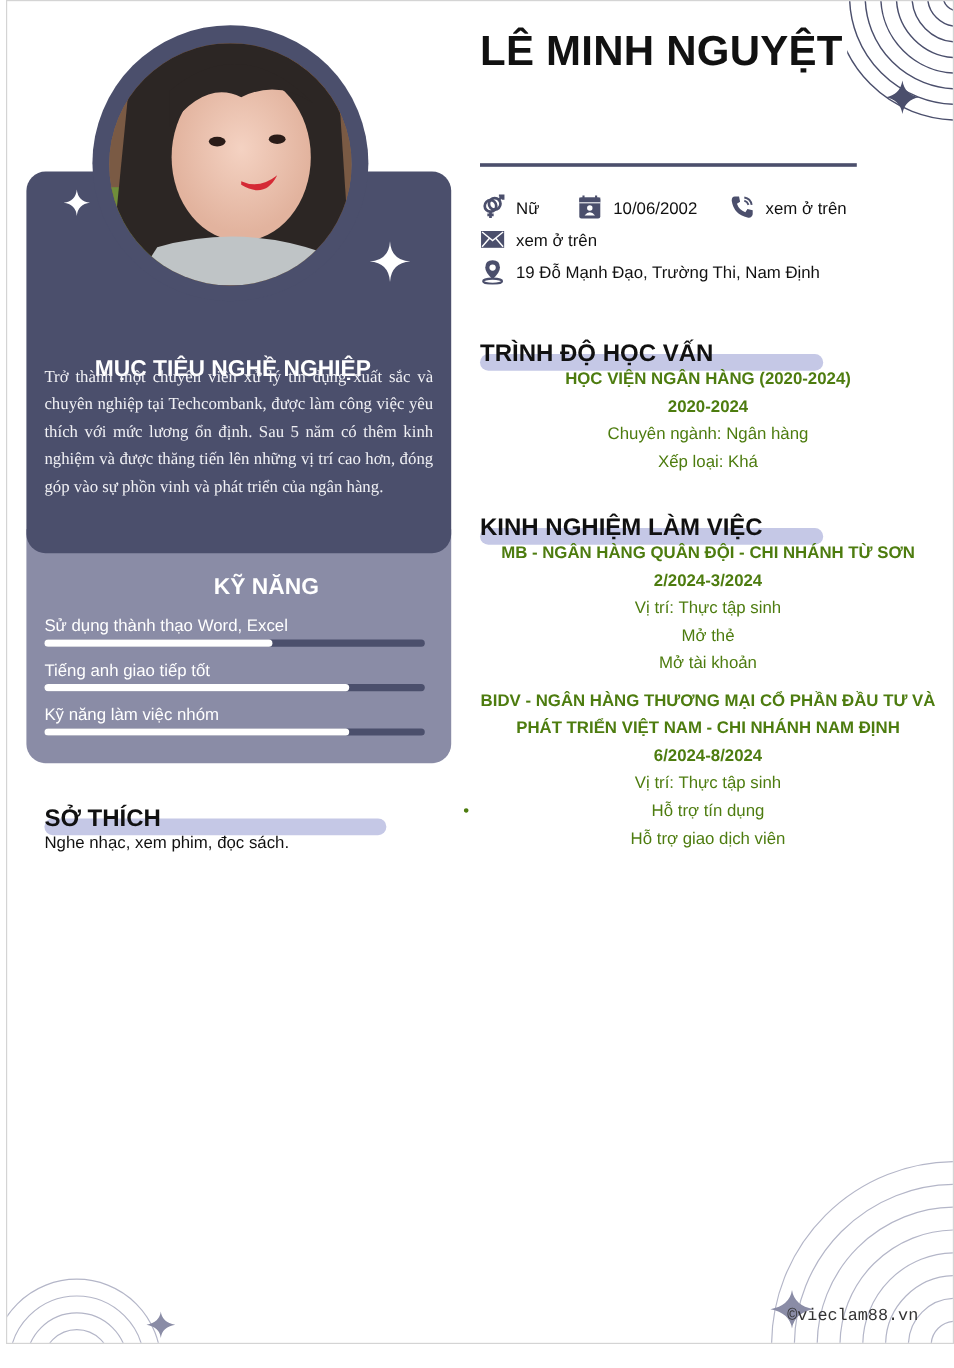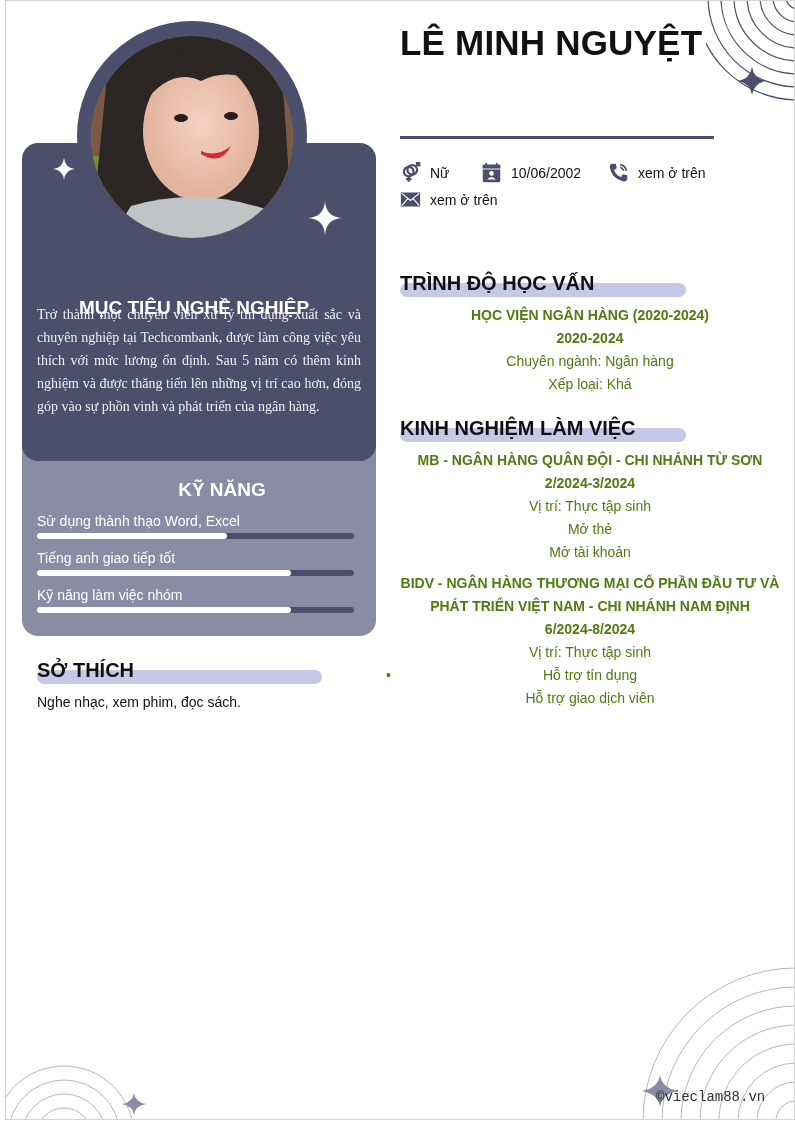--- a/index.html
+++ b/index.html
@@ -19,21 +19,21 @@
 
   .objective-title { position: absolute; left: 16px; top: 268px; width: 344px; text-align: center; color: #fff; font-size: 19px; font-weight: bold; margin-top: 28px; }
   .objective-text { position: absolute; left: 31px; top: 302px; width: 324px; color: #f1f1f5; font-size: 14px; line-height: 23px; text-align: justify; font-family: Liberation Serif, serif; }
 
   .skills-title { position: absolute; left: 16px; top: 478px; width: 354px; text-align: center; color: #fff; font-size: 19px; font-weight: bold; padding-left: 46px; }
   .skill { position: absolute; left: 31px; width: 317px; }
   .skill-label { color: #fff; font-size: 14px; line-height: 18px; height: 18px; }
   .skill-track { margin-top: 3px; width: 317px; height: 6px; background: #4b4f6c; border-radius: 3px; position: relative; }
   .skill-fill { position: absolute; left: 0; top: 0; height: 6px; background: #ffffff; border-radius: 3px; }
 
-  .section-head { position: absolute; }
+  .section-head { position: absolute; margin-top: 12px; }
   .section-head .bar { position: absolute; left: 0; top: 11px; height: 14px; background: #c5c8e6; border-radius: 7px; }
   .section-head .label { position: relative; font-size: 20px; font-weight: bold; color: #111; white-space: nowrap; }
 
   .hobby-text { position: absolute; left: 31px; top: 693px; font-size: 14px; color: #111; }
 
   
   .name { position: absolute; left: 394px; top: 22px; font-size: 35px; font-weight: bold; color: #111; letter-spacing: 0.2px; }
   .job-title { position: absolute; left: 394px; top: 70px; width: 300px; font-size: 21px; font-weight: bold; line-height: 32px; color: #111; }
   .title-rule { position: absolute; left: 394px; top: 135px; width: 314px; height: 3px; background: #4b4f6c; }
 
@@ -181,20 +181,28 @@
       </svg>
     <span>xem ở trên</span>
   </div>
   <div class="info-item" style="left:394px;top:188px">
     <svg width="21" height="21" viewBox="0 0 24 24">
         <rect x="1" y="4" width="22" height="16" fill="#4b4f6c"></rect>
         <path d="M2 5 L12 13 L22 5 M2 19 L9 11 M22 19 L15 11" fill="none" stroke="#fff" stroke-width="1.4"></path>
       </svg>
     <span>xem ở trên</span>
   </div>
+  <div class="info-item" style="left:394px;top:215px">
+    <svg width="21" height="21" viewBox="0 0 24 24">
+        <path d="M12 1 Q19 1 19 8 Q19 13 12 19 Q5 13 5 8 Q5 1 12 1Z" fill="#4b4f6c"></path>
+        <circle cx="12" cy="8" r="3" fill="#fff"></circle>
+        <ellipse cx="12" cy="21" rx="9" ry="2.5" fill="none" stroke="#4b4f6c" stroke-width="2"></ellipse>
+      </svg>
+    <span>19 Đỗ Mạnh Đạo, Trường Thi, Nam Định</span>
+  </div>
 
   <div class="section-head" style="left:394px;top:271px">
     <div class="bar" style="width:286px"></div>
     <div class="label">TRÌNH ĐỘ HỌC VẤN</div>
   </div>
   <div class="edu-block" style="top:303px">
     <div class="line bold">HỌC VIỆN NGÂN HÀNG (2020-2024)</div>
     <div class="line bold">2020-2024</div>
     <div class="line">Chuyên ngành: Ngân hàng</div>
     <div class="line">Xếp loại: Khá</div>

